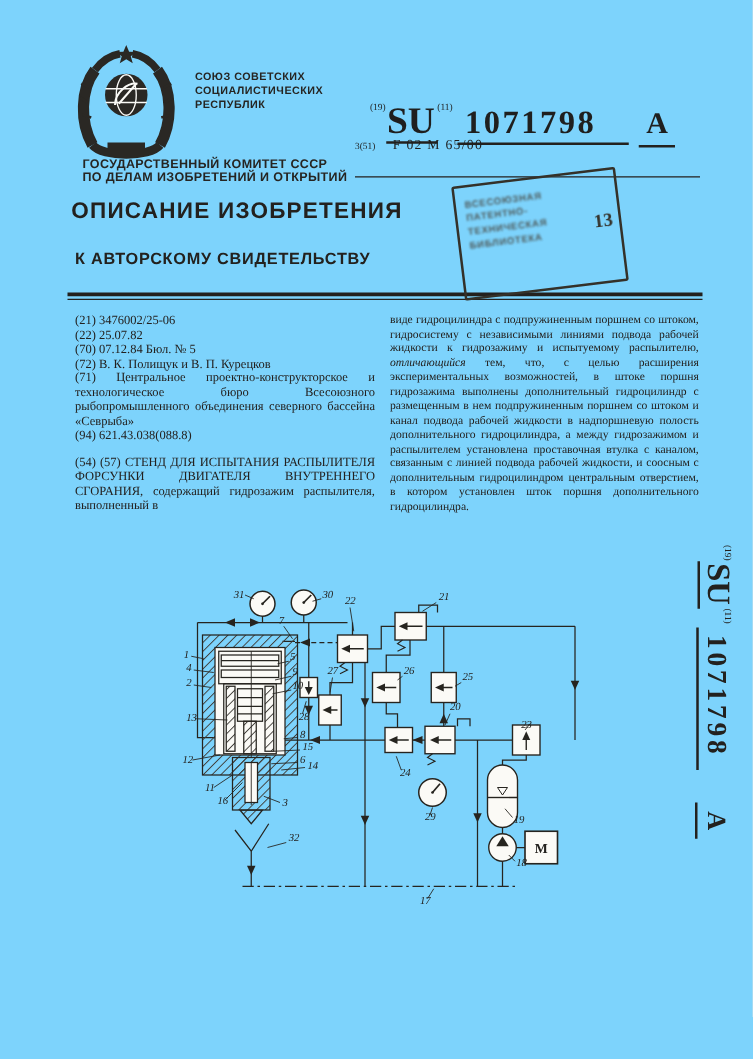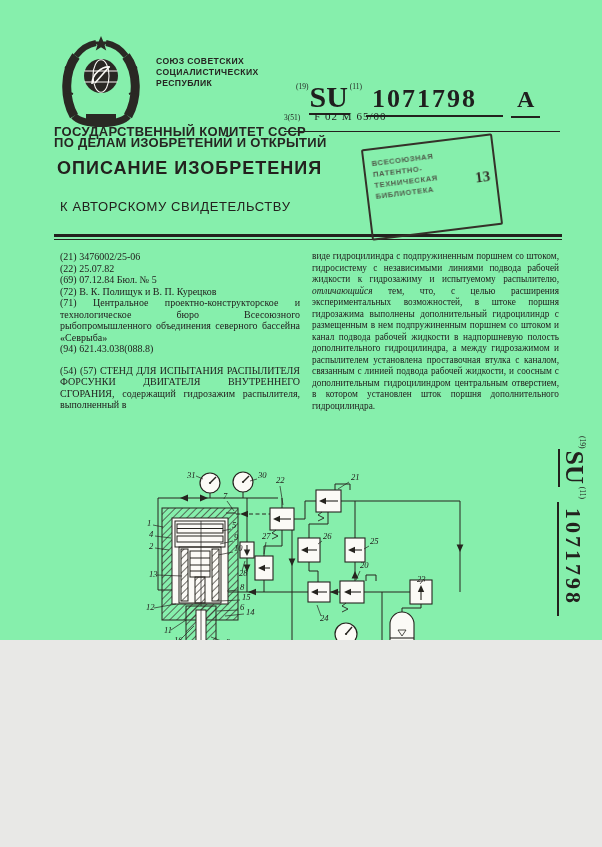--- a/index.html
+++ b/index.html
@@ -1,38 +1,38 @@
 <!DOCTYPE html>
 <html><head>
 <meta charset="utf-8">
 <style>
   html,body{margin:0;padding:0;}
   body{width:602px;height:847px;background:#e8e8e6;font-family:"Liberation Serif",serif;}
-  .page{position:relative;width:602px;height:640px;background:#86efac;overflow:hidden;color:#1f1f1e;}
+  .page{position:relative;width:602px;height:847px;background:#7dd3fc;overflow:hidden;color:#1f1f1e;}
 
   
   .arms{position:absolute;left:62px;top:36px;width:78px;height:94px;}
   .country{position:absolute;left:156px;top:56px;font-family:"Liberation Sans",sans-serif;
            font-weight:bold;font-size:8.6px;line-height:11px;letter-spacing:.4px;color:#262522;}
   .pubrow{position:absolute;left:296px;top:52px;width:260px;height:42px;white-space:nowrap;margin-top:28px;}
   .pubrow .sm{font-size:7.5px;vertical-align:18px;}
   .pubrow .su{font-size:30px;font-weight:bold;border-bottom:2.2px solid #23211e;padding:0 2px 0 1px;}
   .pubrow .num{font-size:26px;font-weight:bold;letter-spacing:2px;border-bottom:2.2px solid #23211e;
                padding:0 26px 2px 6px;margin-left:4px;}
   .pubrow .kind{font-size:24px;font-weight:bold;border-bottom:2.2px solid #23211e;padding:0 6px 4px 6px;margin-left:8px;}
   .ipcrow{position:absolute;left:284px;top:106px;width:276px;border-bottom:1.6px solid #23211e;
-          padding-bottom:7px;white-space:nowrap;}
+          padding-bottom:17px;white-space:nowrap;}
   .ipcrow .sm{font-size:7.5px;}
   .ipcrow .ipc{font-size:11px;letter-spacing:1px;margin-left:14px;}
-  .committee{position:absolute;left:54px;top:127px;font-family:"Liberation Sans",sans-serif;
-             font-weight:bold;font-size:13px;line-height:10.8px;letter-spacing:.3px;color:#262522;}
+  .committee{position:absolute;left:66px;top:127px;font-family:"Liberation Sans",sans-serif;
+             font-weight:bold;font-size:10px;line-height:10.8px;letter-spacing:.3px;color:#262522;}
   .doctitle{position:absolute;left:57px;top:158px;font-family:"Liberation Sans",sans-serif;
             font-weight:bold;font-size:18px;letter-spacing:1px;color:#23211e;}
   .docsub{position:absolute;left:60px;top:199px;font-family:"Liberation Sans",sans-serif;
-          font-weight:normal;font-size:13px;letter-spacing:.6px;color:#23211e;}
+          font-weight:bold;font-size:13px;letter-spacing:.6px;color:#23211e;}
   .stamp{position:absolute;left:366px;top:141px;width:128px;height:88px;border:2.5px solid #343129;
          transform:rotate(-7deg);z-index:3;border-radius:2px;}
   .stamp-inner{position:absolute;left:7px;top:8px;width:90px;font-family:"Liberation Sans",sans-serif;
                font-weight:bold;font-size:7.6px;line-height:11px;letter-spacing:.6px;color:#46423a;
                filter:blur(.7px);opacity:.85;}
   .stamp-num{position:absolute;right:5px;top:32px;font-size:15px;font-weight:bold;color:#343129;filter:blur(.3px);}
   .ruleset{position:absolute;left:54px;top:234px;width:508px;}
   .rule-thick{height:3px;background:#23211e;}
   .rule-thin{height:1px;background:#23211e;margin-top:2px;}
 
@@ -117,21 +117,21 @@
   </div>
 
   <div class="ruleset">
     <div class="rule-thick"></div>
     <div class="rule-thin"></div>
   </div>
 
   <div class="colL">
     <p><span class="code">(21)</span> <span>3476002/25-06</span></p>
     <p><span class="code">(22)</span> <span>25.07.82</span></p>
-    <p><span class="code">(69)</span> <span>07.12.84 Бюл. № 5</span></p>
+    <p><span class="code">(70)</span> <span>07.12.84 Бюл. № 5</span></p>
     <p><span class="code">(72)</span> <span>В. К. Полищук и В. П. Курецков</span></p>
     <p><span class="code">(71)</span> <span>Центральное проектно-конструкторское и технологическое бюро Всесоюзного рыбопромышленного объединения северного бассейна «Севрыба»</span></p>
     <p><span class="code">(94)</span> <span>621.43.038(088.8)</span></p>
     <p class="claim">
       <span class="code">(54) (57)</span>
       <span>СТЕНД ДЛЯ ИСПЫТАНИЯ РАСПЫЛИТЕЛЯ ФОРСУНКИ ДВИГАТЕЛЯ ВНУТРЕННЕГО СГОРАНИЯ,</span><span> содержащий гидрозажим распылителя, выполненный в</span>
     </p>
   </div>
 
   <div class="colR">

